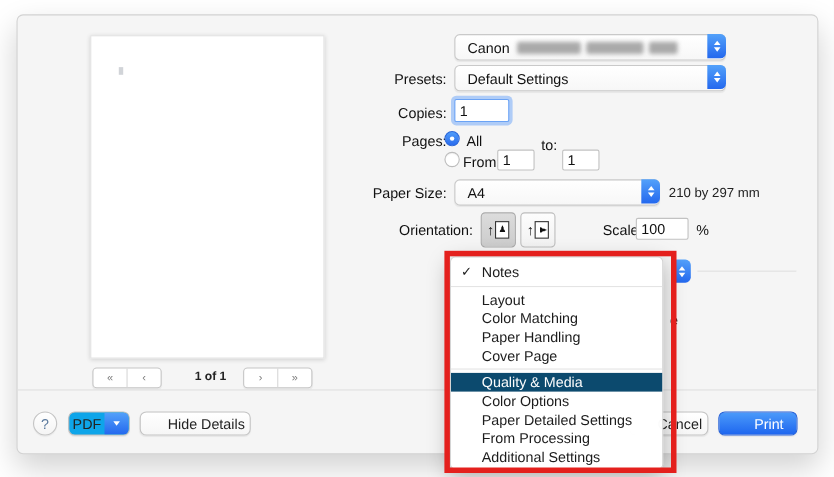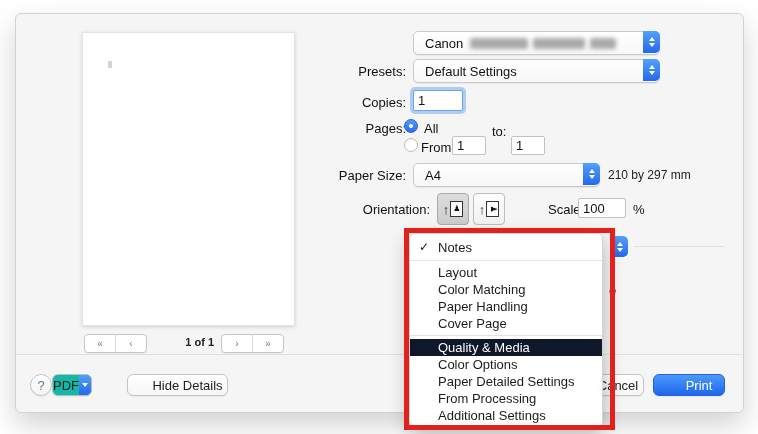--- a/index.html
+++ b/index.html
@@ -9,21 +9,21 @@
 
   
   .dialog{left:15px;top:13px;width:727px;height:398px;background:#f5f5f5;border:1px solid #d2d2d2;border-radius:6px;box-shadow:0 12px 28px rgba(0,0,0,.18);}
 
   
   .page{left:82px;top:32px;width:211px;height:292px;background:#fff;border:1px solid #e2e2e2;box-shadow:0 1px 4px rgba(0,0,0,.14);}
   .page-mark{left:25px;top:28px;width:4px;height:7px;background:#9aa0a8;opacity:.45;}
   .navgrp{top:334px;height:17px;width:61px;background:#fff;border:1px solid #c6c6c6;border-radius:4px;display:flex;box-shadow:0 1px 1px rgba(0,0,0,.05);}
   .navgrp .seg{flex:1;display:flex;align-items:center;justify-content:center;font-size:10px;color:#7c7c7c;line-height:1;}
   .navgrp .seg + .seg{border-left:1px solid #d8d8d8;}
-  .pageind{left:146px;top:336px;width:68px;text-align:right;font-size:11px;font-weight:bold;color:#222;}
+  .pageind{left:146px;top:336px;width:68px;text-align:left;font-size:11px;font-weight:bold;color:#222;padding-left:31px;}
 
   
   .lbl{font-size:13px;color:#111;text-align:right;}
   .select{background:linear-gradient(#ffffff,#f7f7f7);border:1px solid #c9c9c9;border-radius:5px;height:22px;box-shadow:0 1px 1px rgba(0,0,0,.06);display:flex;align-items:center;}
   .select .val{font-size:13px;color:#111;padding-left:11px;white-space:nowrap;display:flex;align-items:center;}
   .stepper{position:absolute;right:-1px;top:-1px;width:17px;height:22px;border-radius:0 5px 5px 0;background:linear-gradient(#53a1fa,#2468ee);display:flex;flex-direction:column;align-items:center;justify-content:center;gap:2px;}
   .chu{width:0;height:0;border-left:3px solid transparent;border-right:3px solid transparent;border-bottom:4px solid #fff;}
   .chd{width:0;height:0;border-left:3px solid transparent;border-right:3px solid transparent;border-top:4px solid #fff;}
   .tinput{background:#fff;border:1px solid #c2c2c2;border-radius:2px;font-size:13px;color:#111;padding:0 4px;display:flex;align-items:center;}
   .focusring{border:1px solid #6ba3f5;box-shadow:0 0 0 3px rgba(116,169,248,.55);}
@@ -40,30 +40,30 @@
   .o-page{width:11px;height:14px;background:#fff;border:1px solid #333;display:flex;align-items:center;justify-content:center;font-size:8px;color:#111;line-height:1;}
   .o-page.land .pawn{transform:rotate(90deg);display:inline-block;}
 
   .hline{height:1px;background:#e0e0e0;}
 
   
   .menu{left:409px;top:233px;width:194px;background:rgba(255,255,255,.98);border:1px solid #d4d4d4;border-radius:5px;box-shadow:0 6px 20px rgba(0,0,0,.28);z-index:5;padding:4px 0 2px 0;box-sizing:border-box;}
   .mi{position:relative;font-size:13px;color:#1c1c1c;height:17px;line-height:17px;padding-left:28px;white-space:nowrap;}
   .mi.first{height:19px;line-height:19px;}
   .mi .chk{position:absolute;left:9px;font-size:12px;}
-  .mi.hl{background:#0f172a;color:#fdfdfd;}
+  .mi.hl{background:#0c4a6e;color:#fdfdfd;}
   .msep{height:1px;background:#e4e4e4;margin:3px 0;}
 
   .redbox{left:404px;top:228px;width:201px;height:192px;border:5px solid #e4201d;z-index:10;pointer-events:none;}
 
   
   .btn{height:22px;background:linear-gradient(#ffffff,#f6f6f6);border:1px solid #c4c4c4;border-radius:6px;display:flex;align-items:center;justify-content:center;font-size:13px;color:#222;box-shadow:0 1px 1px rgba(0,0,0,.06);box-sizing:border-box;padding-left:20px;}
   .btn.blue{background:linear-gradient(#4b9afa,#1e66ef);border-color:#2661d8;color:#fff;}
   .helpbtn{width:22px;height:22px;border-radius:50%;background:linear-gradient(#fff,#f4f4f4);border:1px solid #c4c4c4;display:flex;align-items:center;justify-content:center;font-size:13px;color:#5b7a9e;box-shadow:0 1px 1px rgba(0,0,0,.06);box-sizing:border-box;}
-  .pdfbtn{left:52px;top:374px;width:40px;height:22px;border:1px solid #bdbdbd;border-radius:6px;display:flex;overflow:hidden;box-sizing:border-box;background:#14b8a6;box-shadow:0 1px 1px rgba(0,0,0,.06);}
+  .pdfbtn{left:62px;top:374px;width:56px;height:22px;border:1px solid #bdbdbd;border-radius:6px;display:flex;overflow:hidden;box-sizing:border-box;background:#0ea5e9;box-shadow:0 1px 1px rgba(0,0,0,.06);}
   .pdfbtn .txt{flex:1;display:flex;align-items:center;justify-content:center;font-size:13px;color:#222;}
   .pdfbtn .dd{width:22px;background:linear-gradient(#53a1fa,#2468ee);display:flex;align-items:center;justify-content:center;}
 </style>
 </head>
 <body>
 
 <div id="stage">
 
   <div class="abs dialog"></div>
 

